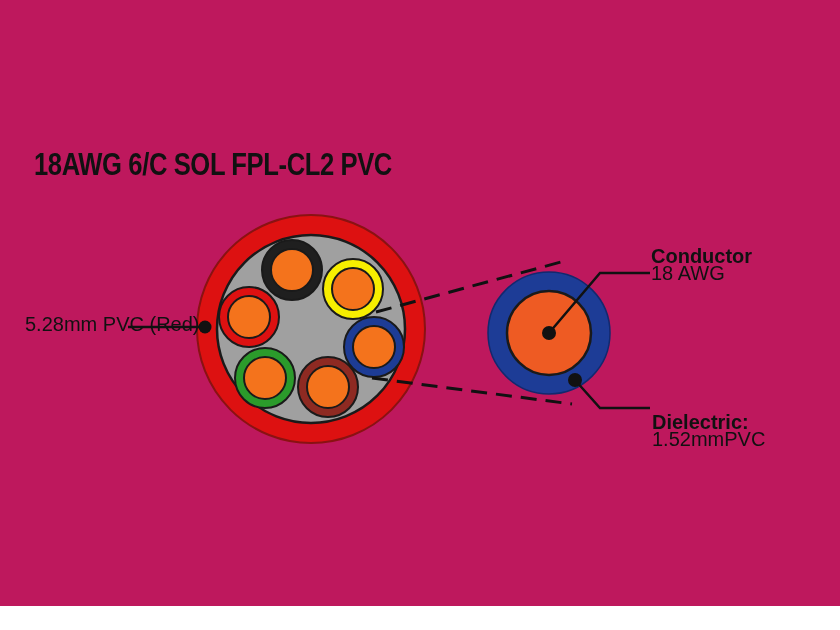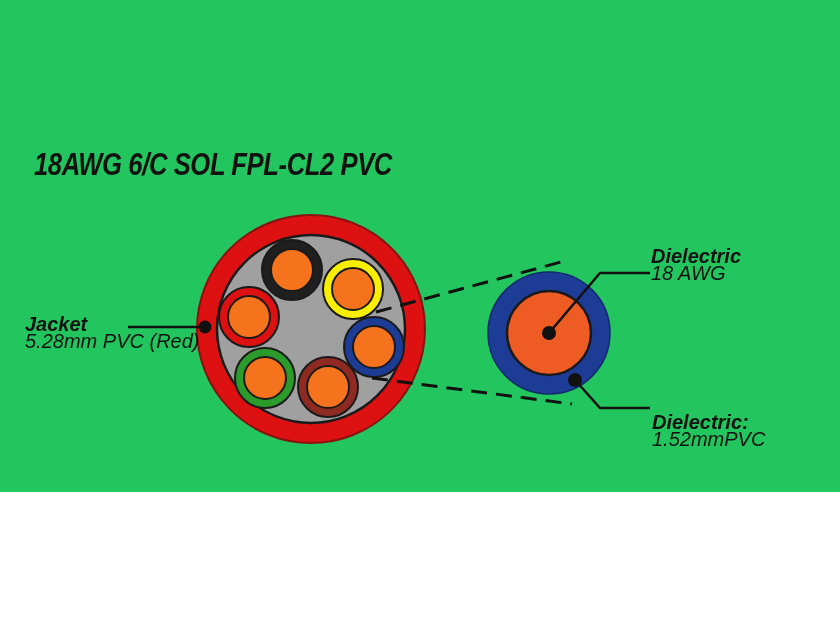--- a/index.html
+++ b/index.html
@@ -1,24 +1,23 @@
 <!DOCTYPE html>
 <html><head>
 <meta charset="utf-8">
 <style>
   html, body { margin: 0; padding: 0; background: #ffffff; }
   .stage {
     position: relative;
     width: 840px;
-    height: 492px;
-    background: #22c55e;
+    height: 606px;
+    background: #be185d;
     overflow: hidden;
     font-family: "Liberation Sans", sans-serif;
     color: #111111;
-    font-style: italic;
   }
   .page-title {
     position: absolute;
     left: 34px;
     top: 146px;
     margin: 0;
     font-size: 32px;
     font-weight: 700;
     letter-spacing: -0.5px;
     transform: scaleX(0.80);
@@ -100,26 +99,25 @@
       <polyline points="549,333 600,273 650,273"></polyline>
       <polyline points="575,380 600,408 650,408"></polyline>
     </g>
 
     <circle cx="205" cy="327" r="6.5" fill="#111111"></circle>
     <circle cx="549" cy="333" r="7" fill="#111111"></circle>
     <circle cx="575" cy="380" r="7" fill="#111111"></circle>
   </svg>
 
   <div class="callout callout-jacket">
-    <div class="head">Jacket</div>
     <div>5.28mm PVC (Red)</div>
   </div>
 
   <div class="callout callout-conductor">
-    <div class="head">Dielectric</div>
+    <div class="head">Conductor</div>
     <div>18 AWG</div>
   </div>
 
   <div class="callout callout-dielectric">
     <div class="head">Dielectric:</div>
     <div>1.52mmPVC</div>
   </div>
 
 </div>
 

